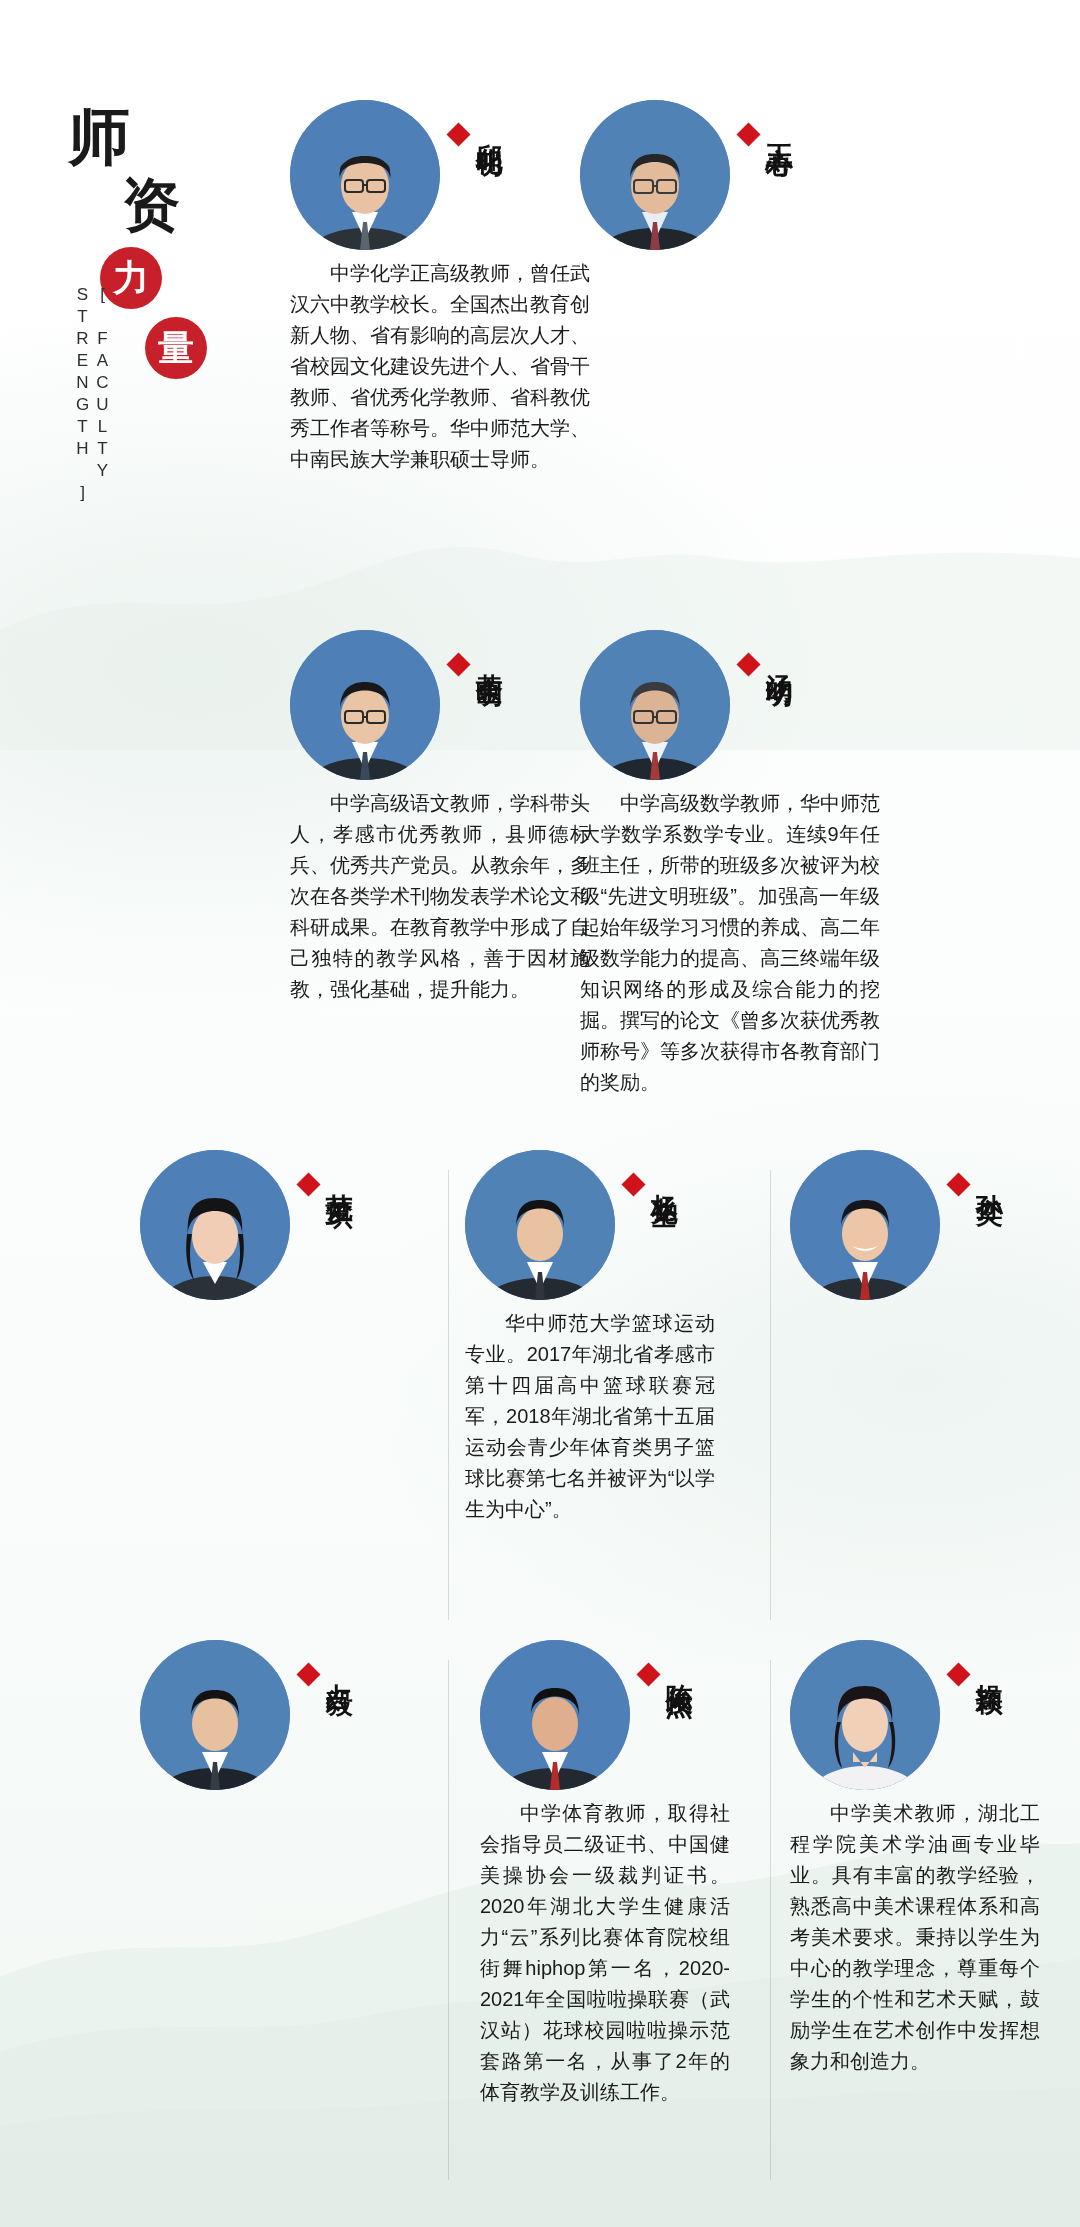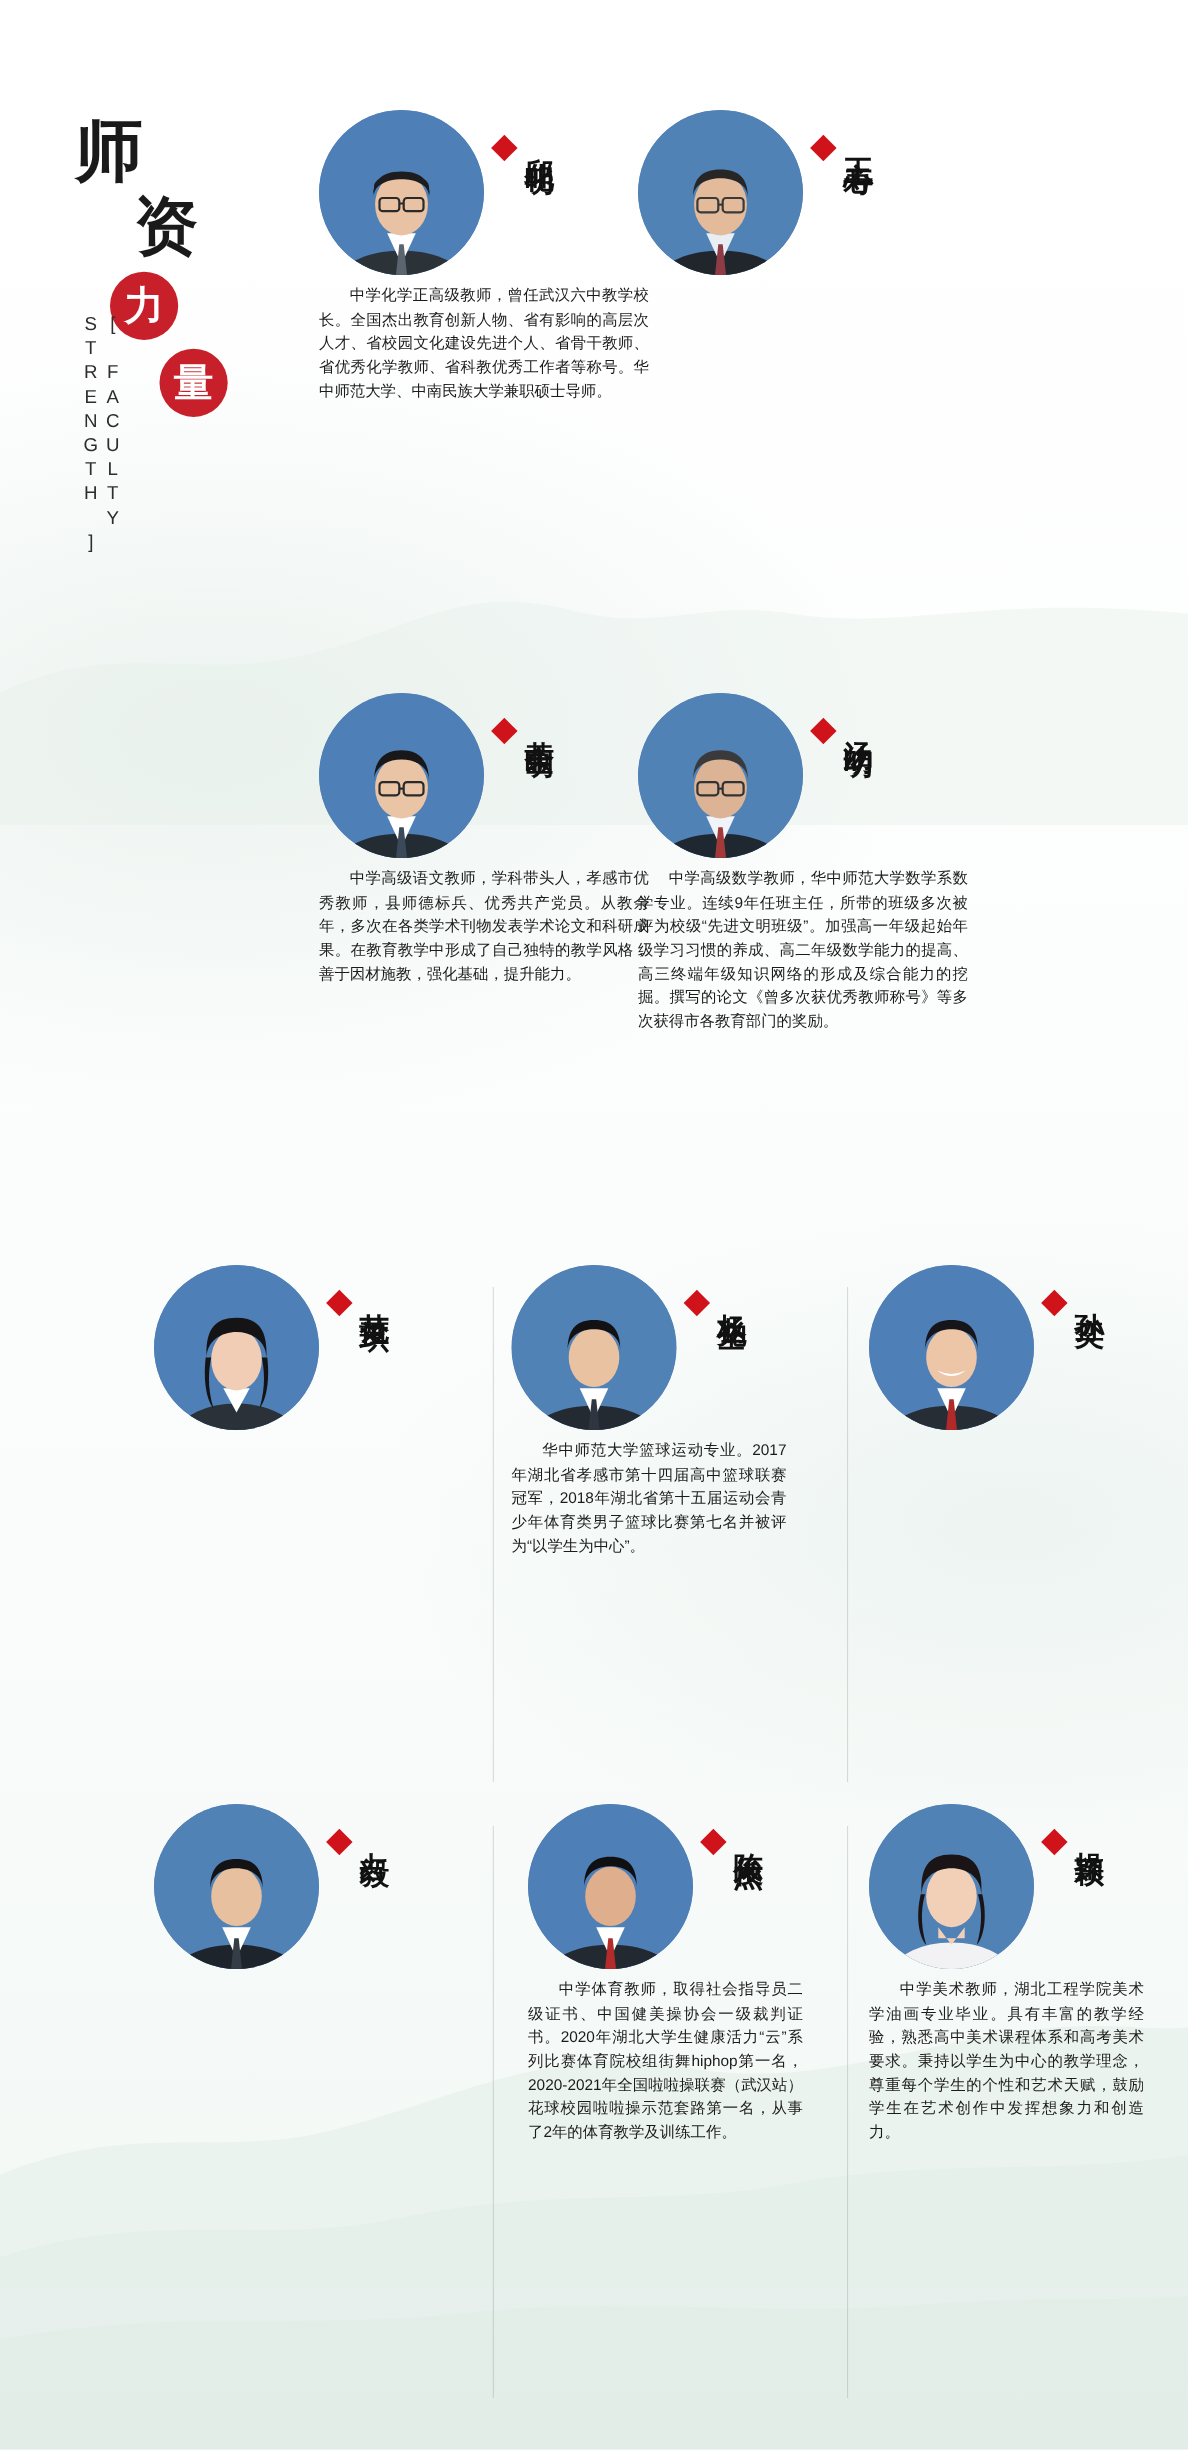--- a/index.html
+++ b/index.html
@@ -112,21 +112,21 @@
     text-orientation: upright;
     font-family: "DejaVu Serif", "Liberation Serif", serif;
     font-weight: bold;
     font-size: 27px;
     letter-spacing: 4px;
     color: #111;
     line-height: 1.05;
   }
   .bio {
     margin-top: 8px;
-    font-size: 14px;
+    font-size: 20px;
     line-height: 1.55;
     color: #1b1b1b;
     text-align: justify;
     text-indent: 2em;
     font-family: "Liberation Sans", sans-serif;
   }
 
   
   .vdiv {
     position: absolute;

